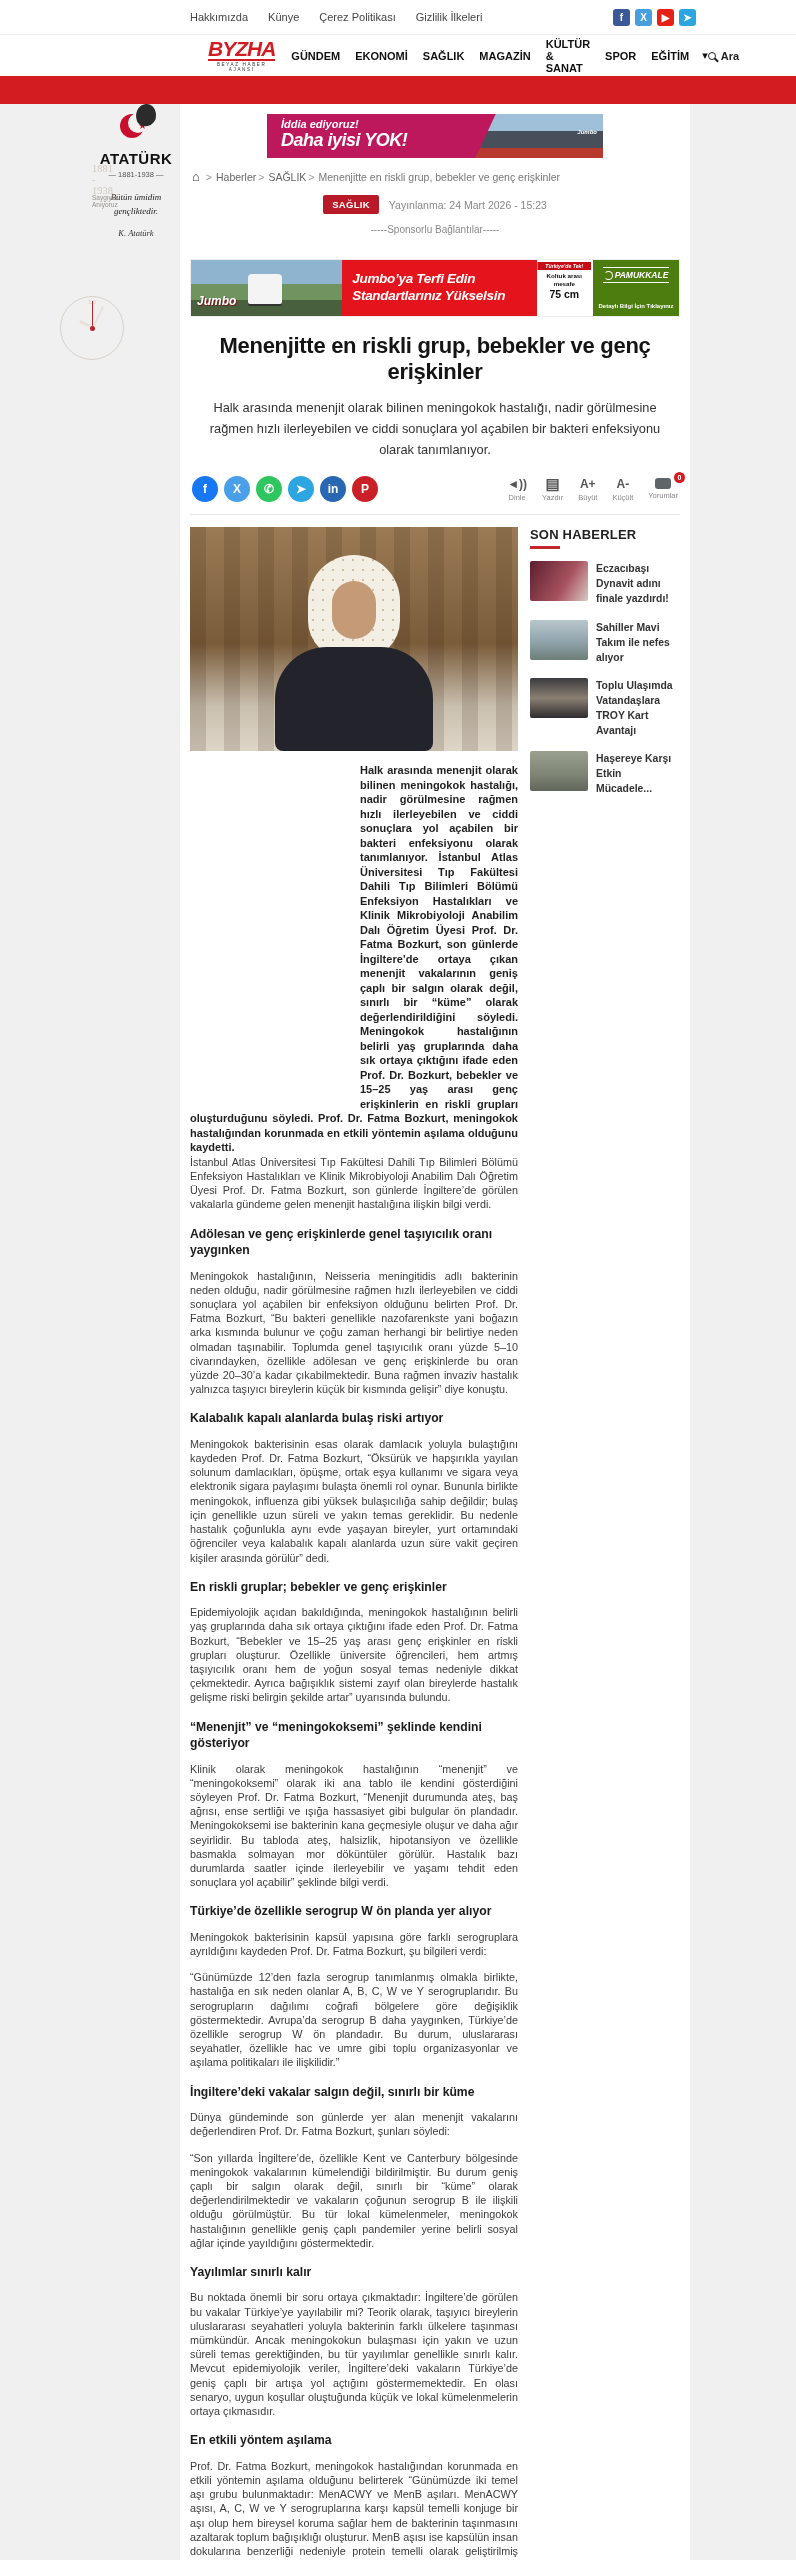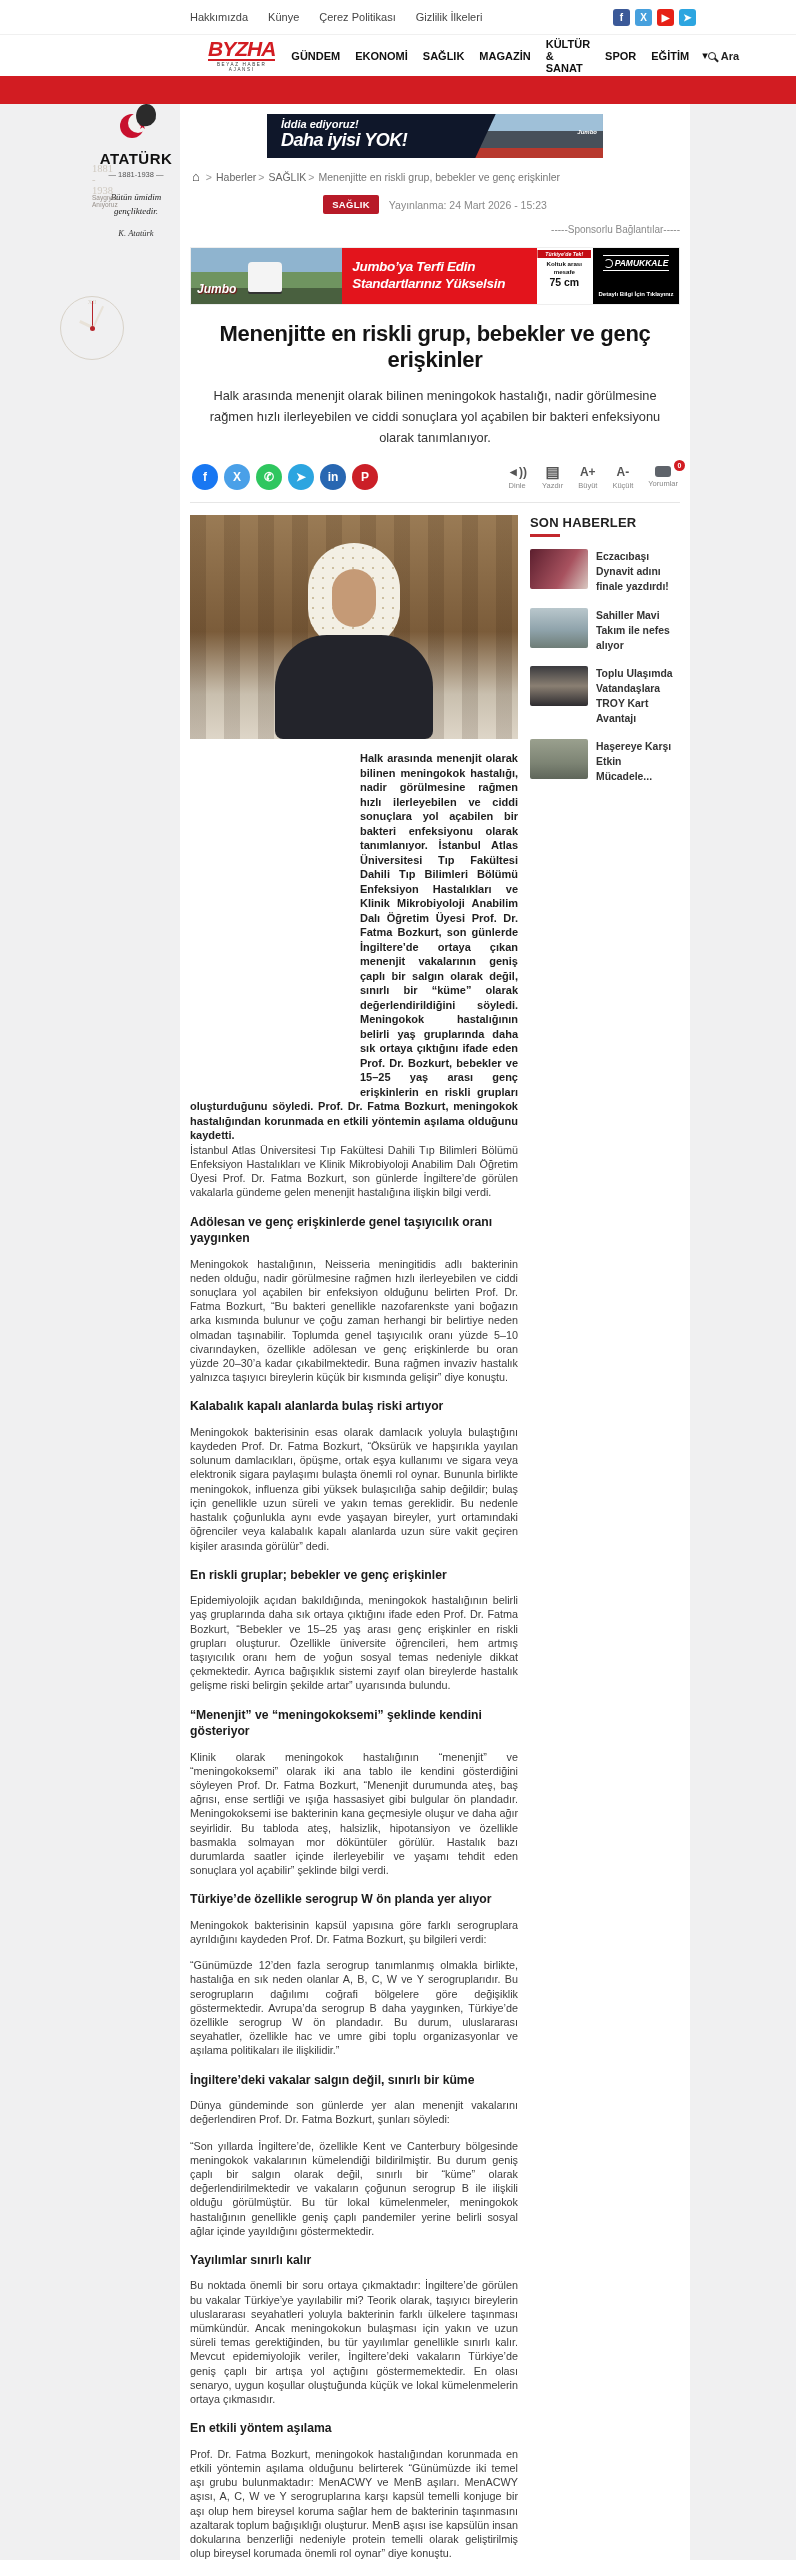--- a/index.html
+++ b/index.html
@@ -70,42 +70,42 @@
   .h-hour { width:2.5px; height:15px; background:#e8e2d8; transform:rotate(-65deg); }
   .h-sec { width:1.2px; height:27px; background:#b6252b; transform:rotate(0deg); }
   .dot { position:absolute; left:50%; top:50%; width:5px; height:5px; margin:-2.5px;
     background:#b6252b; border-radius:50%; }
   .adb .yrs { position:absolute; bottom:42px; width:100%; color:#cfc9c0;
     font-family:"Liberation Serif", serif; font-size:10.5px; }
   .adb .cap { position:absolute; bottom:30px; width:100%; color:#97908a; font-size:6.5px; }
 
   
   .ban1 { width:336px; height:44px; margin:2px auto 10px; display:flex;
-    overflow:hidden; background:#0f172a; }
+    overflow:hidden; background:#be185d; }
   .ban1 .txt { padding:4px 0 0 14px; color:#fff; font-style:italic; width:62%; }
   .ban1 .l1 { font-size:11px; font-weight:bold; }
   .ban1 .l2 { font-size:18px; font-weight:800; letter-spacing:-.5px; }
   .ban1 .img { width:38%; clip-path:polygon(16% 0,100% 0,100% 100%,0 100%);
     background:linear-gradient(180deg,#9fc0d8 0 38%, #47505a 38% 78%, #b8392e 78% 100%);
     position:relative; }
   .ban1 .img span { position:absolute; right:6px; top:15px; color:#fff;
     font-size:6px; font-style:italic; font-weight:bold; }
 
   
   .bc { display:flex; align-items:center; gap:4px; font-size:10.5px; color:#666;
     padding:2px 2px 0; }
   .bc .home { font-size:13px; color:#333; line-height:1; }
   .bc-item::before { content:">"; margin:0 4px 0 2px; color:#999; }
   .bc-item:last-child a { color:#777; }
   .meta { display:flex; justify-content:center; align-items:center; gap:10px;
     margin:12px 0 10px; }
   .badge { background:#b81a28; color:#fff; font-size:9.5px; font-weight:bold;
     padding:4px 9px; border-radius:2px; letter-spacing:.3px; }
   .pub { font-size:10.5px; color:#888; }
-  .sponsor { text-align:right; font-size:10px; color:#8a8a8a; margin:8px 0 12px; }
+  .sponsor { text-align:center; font-size:10px; color:#8a8a8a; margin:8px 0 24px; }
 
   
   .ban2 { height:58px; display:flex; overflow:hidden; border:1px solid #eee; }
   .b2img { width:31%; background:
     linear-gradient(180deg,#8fb4cf 0 42%, #6f9460 42% 72%, #49603f 72% 100%);
     position:relative; }
   .b2img .bus { position:absolute; left:38%; top:14px; width:34px; height:30px;
     background:#f4f4f4; border-radius:4px 4px 2px 2px; box-shadow:0 2px 0 #333; }
   .b2img .jlogo { position:absolute; left:6px; bottom:8px; color:#fff;
     font-style:italic; font-weight:800; font-size:12px;
@@ -113,21 +113,21 @@
   .b2txt { width:40%; background:#e3141c; color:#fff; font-style:italic;
     font-weight:800; display:flex; flex-direction:column; justify-content:center;
     padding-left:10px; font-size:13.5px; line-height:1.25; letter-spacing:-.3px; }
   .b2rib { width:11%; background:#fff; text-align:center; position:relative;
     clip-path:polygon(0 0,100% 0,100% 100%,50% 86%,0 100%); padding-top:2px; }
   .b2rib .rt { background:#c40d14; color:#fff; font-size:5.2px; font-weight:bold;
     font-style:italic; padding:1px 0; }
   .b2rib .rm { font-size:6.2px; font-weight:bold; color:#111; margin-top:2px;
     line-height:1.25; }
   .b2rib .rv { font-size:10.5px; font-weight:800; color:#111; }
-  .b2right { width:18%; background:#000000; color:#fff; display:flex;
+  .b2right { width:18%; background:#4d7c0f; color:#fff; display:flex;
     flex-direction:column; justify-content:center; align-items:center; gap:20px;
     border-left:2px solid #fff; }
   .pamu { font-size:8.5px; font-weight:800; font-style:italic;
     border-top:1px solid #fff; border-bottom:1px solid #fff; padding:2px 1px;
     display:flex; align-items:center; gap:2px; }
   .swirl { width:9px; height:9px; border:1.4px solid #fff; border-radius:50%;
     border-left-color:transparent; display:inline-block; }
   .cta { font-size:6px; font-weight:bold; }
 
   

